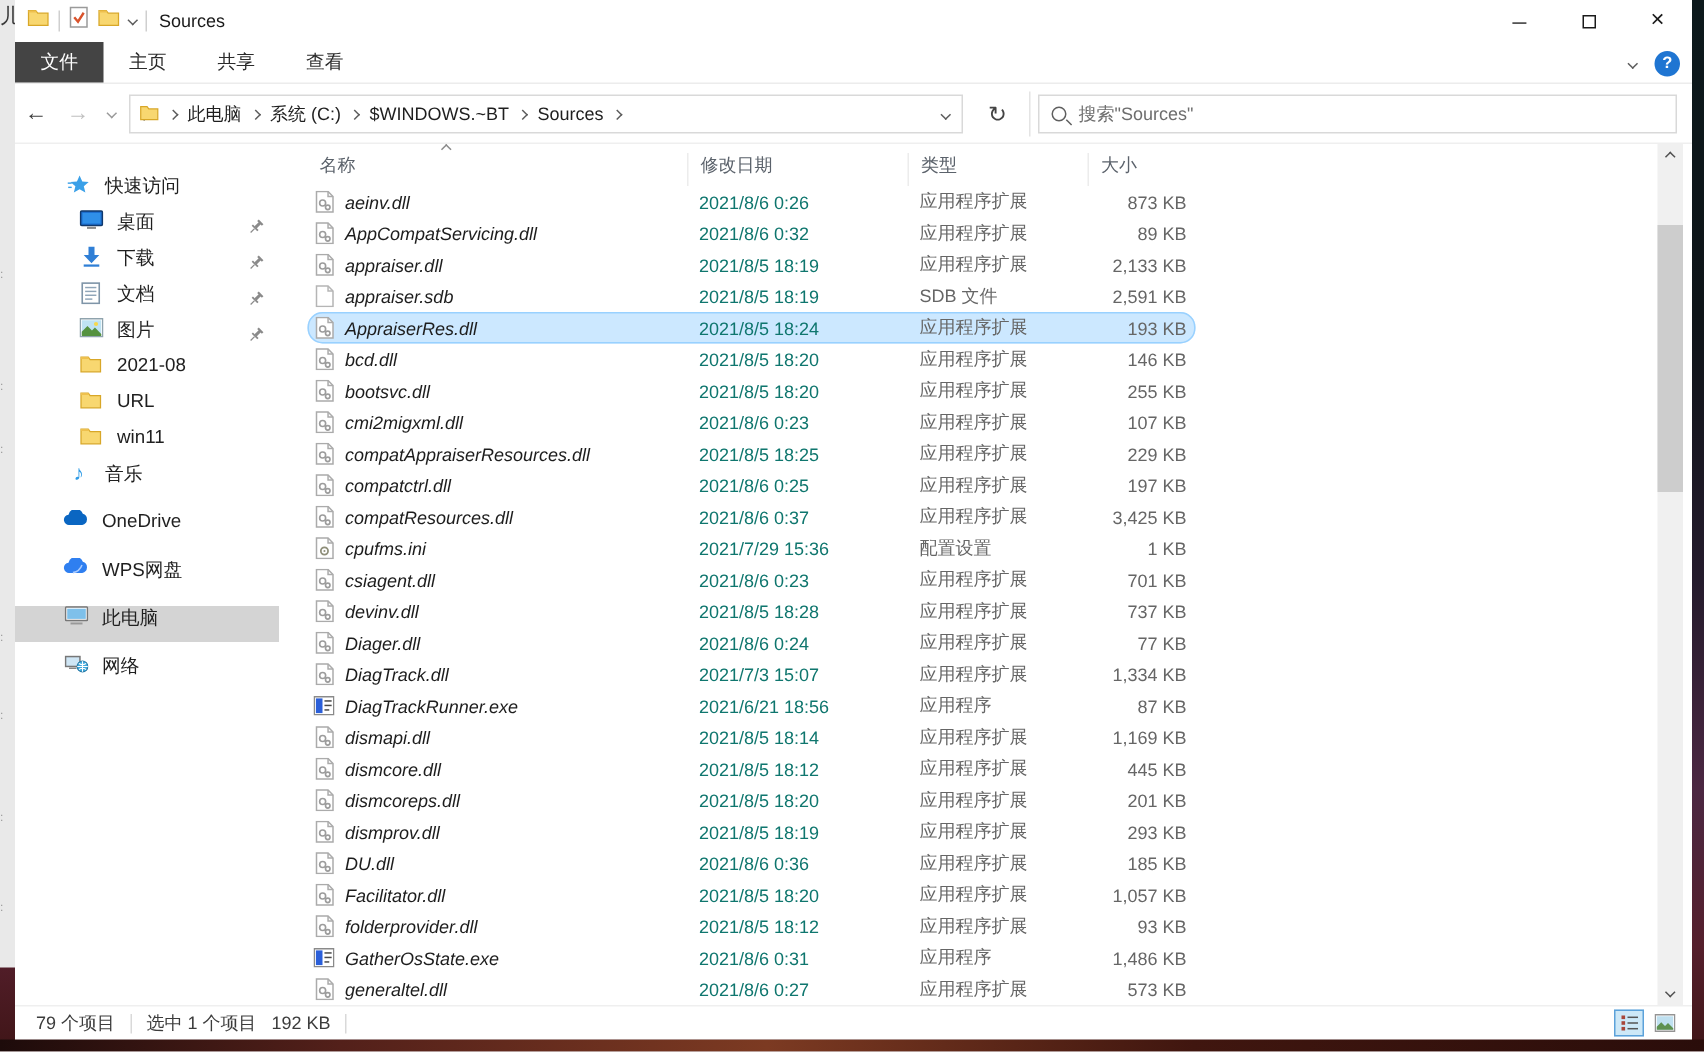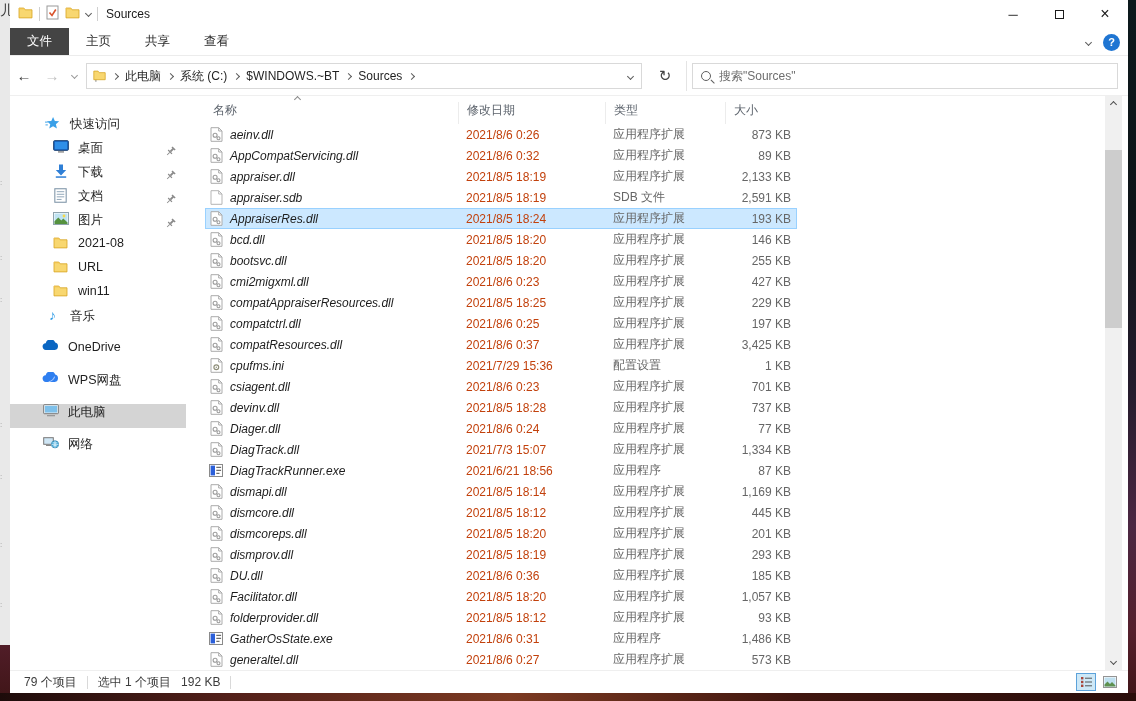--- a/index.html
+++ b/index.html
@@ -76,24 +76,24 @@
   .lheader { position:relative; height:28px; display:flex; align-items:flex-end; padding-left:10px;
     font-size:12px; color:#5b626b; }
   .hcell { padding:0 0 5px 8px; }
   .h-name { width:253px; }
   .h-date { width:147px; border-left:1px solid #ececec; }
   .h-type { width:120px; border-left:1px solid #ececec; }
   .h-size { width:72px; border-left:1px solid #ececec;margin-top:32px; }
   .sort-caret { position:absolute; left:100px; top:1px; }
   .rows { padding-left:10px; }
   .file-row { height:21px; display:flex; align-items:center; width:592px; font-size:12px; }
-  .file-row.selected { background:#cce8ff; outline:1px solid #99d1ff; outline-offset:-1px; }
+  .file-row.selected { background:#cce8ff; outline:1px solid #99d1ff; outline-offset:-1px;border-radius:10px; }
   .c-name { width:253px; display:flex; align-items:center; gap:7px; padding-left:4px; color:#1d1d1d; overflow:hidden; white-space:nowrap;font-style:italic; }
   .c-name .fic { width:14px; display:flex; justify-content:center; flex:none; }
-  .c-date { width:147px; color:#c2410c; padding-left:8px; }
+  .c-date { width:147px; color:#0f766e; padding-left:8px; }
   .c-type { width:120px; color:#666; padding-left:8px; }
   .c-size { width:72px; color:#666; text-align:right; padding-right:6px; }
 
   
   .scrollbar { position:absolute; right:6px; top:0; width:17px; height:574px; background:#f0f0f0; }
   .sb-arrow { height:17px; display:flex; align-items:center; justify-content:center; }
   .sb-thumb { position:absolute; left:0; top:54px; width:17px; height:178px; background:#cdcdcd; }
   .sb-arrow.bottom { position:absolute; bottom:0; width:17px; }
 
   
@@ -480,21 +480,21 @@
                     <path d="M1 0.7h7.7L12 4v10.3H1z" fill="#fff" stroke="#ababab"></path>
                     <path d="M8.7 0.7V4H12" fill="none" stroke="#ababab"></path>
                     <circle cx="5.1" cy="8.3" r="2" fill="none" stroke="#9c9c9c" stroke-width="1.1"></circle>
                     <circle cx="8.5" cy="11.2" r="1.5" fill="none" stroke="#9c9c9c" stroke-width="1.1"></circle>
                   </svg>
                 </span>
                 <span>cmi2migxml.dll</span>
               </div>
               <div class="c-date">2021/8/6 0:23</div>
               <div class="c-type">应用程序扩展</div>
-              <div class="c-size">427 KB</div>
+              <div class="c-size">107 KB</div>
             </div>
             <div class="file-row">
               <div class="c-name">
                 <span class="fic">
                   <svg width="13" height="15" viewBox="0 0 13 15">
                     <path d="M1 0.7h7.7L12 4v10.3H1z" fill="#fff" stroke="#ababab"></path>
                     <path d="M8.7 0.7V4H12" fill="none" stroke="#ababab"></path>
                     <circle cx="5.1" cy="8.3" r="2" fill="none" stroke="#9c9c9c" stroke-width="1.1"></circle>
                     <circle cx="8.5" cy="11.2" r="1.5" fill="none" stroke="#9c9c9c" stroke-width="1.1"></circle>
                   </svg>

